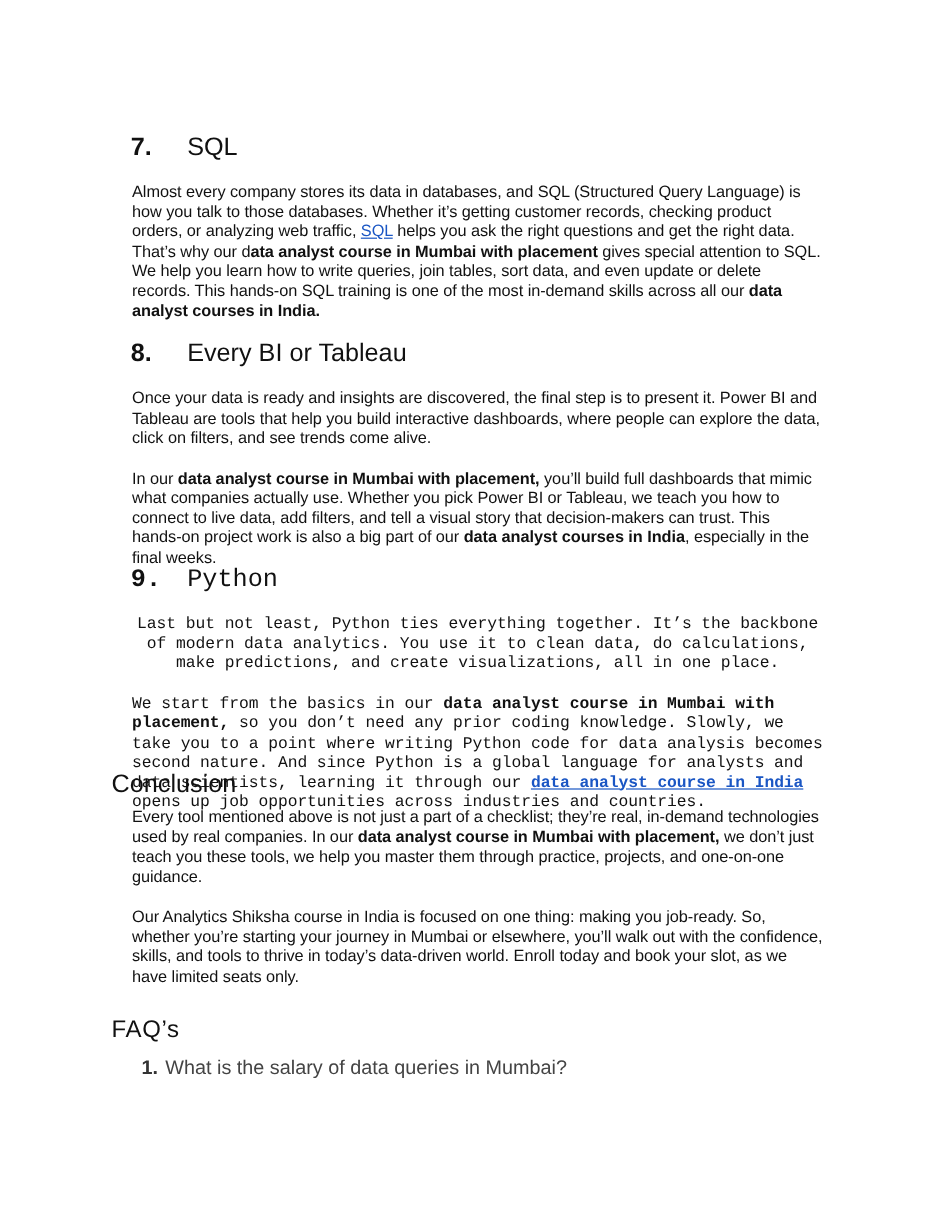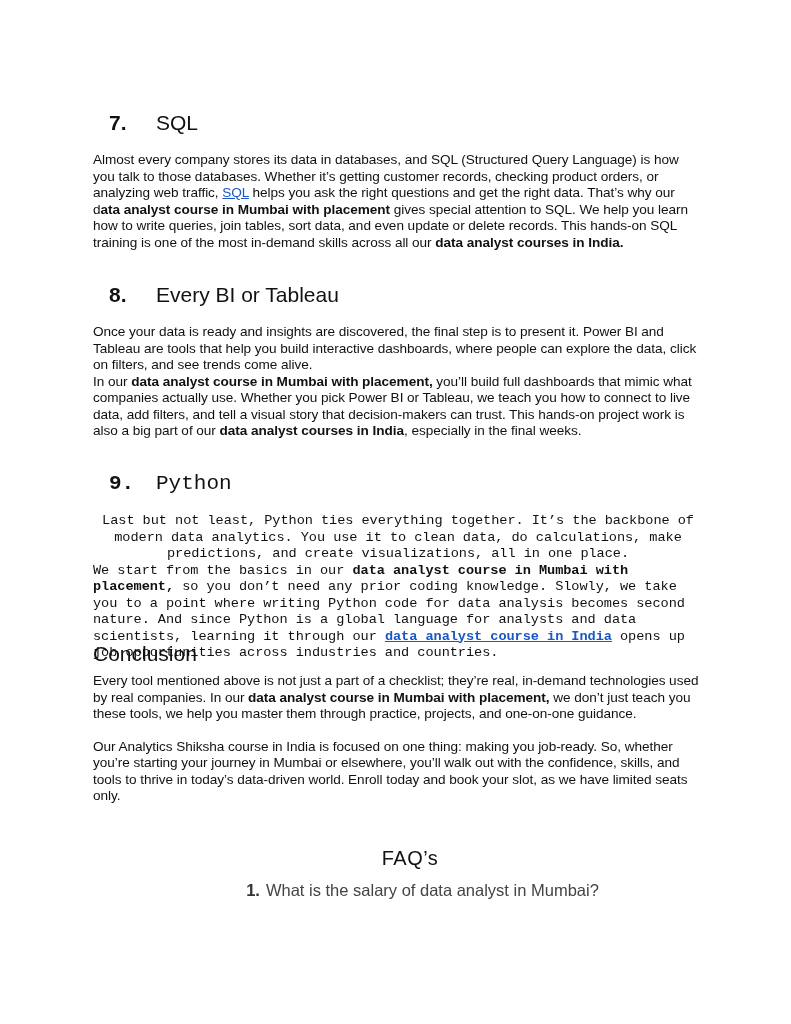--- a/index.html
+++ b/index.html
@@ -1,21 +1,21 @@
 <!DOCTYPE html>
 <html><head>
   <meta charset="utf-8">
   <style>
     html, body { margin: 0; padding: 0; background: #ffffff; }
     body { width: 791px; height: 1024px; position: relative; overflow: hidden;
            font-family: "Liberation Sans", sans-serif; color: #111111; }
     .page { position: absolute; left: 93px; top: 0; width: 610px; }
     h2.sec { margin: 16px; font-weight: normal; font-size: 21px; line-height: 26px; color: #111; }
     h2.sec .num { font-weight: bold; display: inline-block; width: 47px; }
-    p { margin: 0; font-size: 13.6px; line-height: 16.5px; letter-spacing: -0.05px; }
+    p { margin: 17px; font-size: 13.6px; line-height: 16.5px; letter-spacing: -0.05px; }
     b { font-weight: bold; }
     a.link { color: #1a56c4; text-decoration: underline; }
     a.link.bold { font-weight: bold; }
     .conclusion-title { margin: 0; font-weight: normal; font-size: 21px; line-height: 26px; }
     .faq-title { margin: 0; font-weight: normal; font-size: 20px; line-height: 26px; letter-spacing: 0.5px; }
     .faq-item { font-size: 16.5px; color: #444; line-height: 22px; padding-left: 25px; }
     .faq-item .faq-num { font-weight: bold; color: #333; margin-right: 6px; }
   </style>
 </head>
 <body>
@@ -38,20 +38,20 @@
     <p style="margin-top:6px;text-align:center;">Last but not least, Python ties everything together. It’s the backbone of modern data analytics. You use it to clean data, do calculations, make predictions, and create visualizations, all in one place.</p>
     <p><span>We start from the basics in our </span><b>data analyst course in Mumbai with placement,</b><span> so you don’t need any prior coding knowledge. Slowly, we take you to a point where writing Python code for data analysis becomes second nature. And since Python is a global language for analysts and data scientists, learning it through our </span><a class="link bold" href="#">data analyst course in India</a><span> opens up job opportunities across industries and countries.</span></p>
   </section>
 
   <section style="position:absolute; top:641px; left:0; width:610px;">
     <h2 class="conclusion-title">Conclusion</h2>
     <p style="margin-top:6px;"><span>Every tool mentioned above is not just a part of a checklist; they’re real, in-demand technologies used by real companies. In our </span><b>data analyst course in Mumbai with placement,</b><span> we don’t just teach you these tools, we help you master them through practice, projects, and one-on-one guidance.</span></p>
     <p style="margin-top:16px;">Our Analytics Shiksha course in India is focused on one thing: making you job-ready. So, whether you’re starting your journey in Mumbai or elsewhere, you’ll walk out with the confidence, skills, and tools to thrive in today’s data-driven world. Enroll today and book your slot, as we have limited seats only.</p>
   </section>
 
-  <section style="position:absolute; top:845px; left:12px; width:610px;text-align:center;">
+  <section style="position:absolute; top:845px; left:0; width:610px;">
     <h2 class="faq-title">FAQ’s</h2>
     <div class="faq-item" style="margin-top:8px;">
-      <span class="faq-num">1.</span><span>What is the salary of data analyst in Mumbai?</span>
+      <span class="faq-num">1.</span><span>What is the salary of data queries in Mumbai?</span>
     </div>
   </section>
 
 </div>
 
 </body></html>

